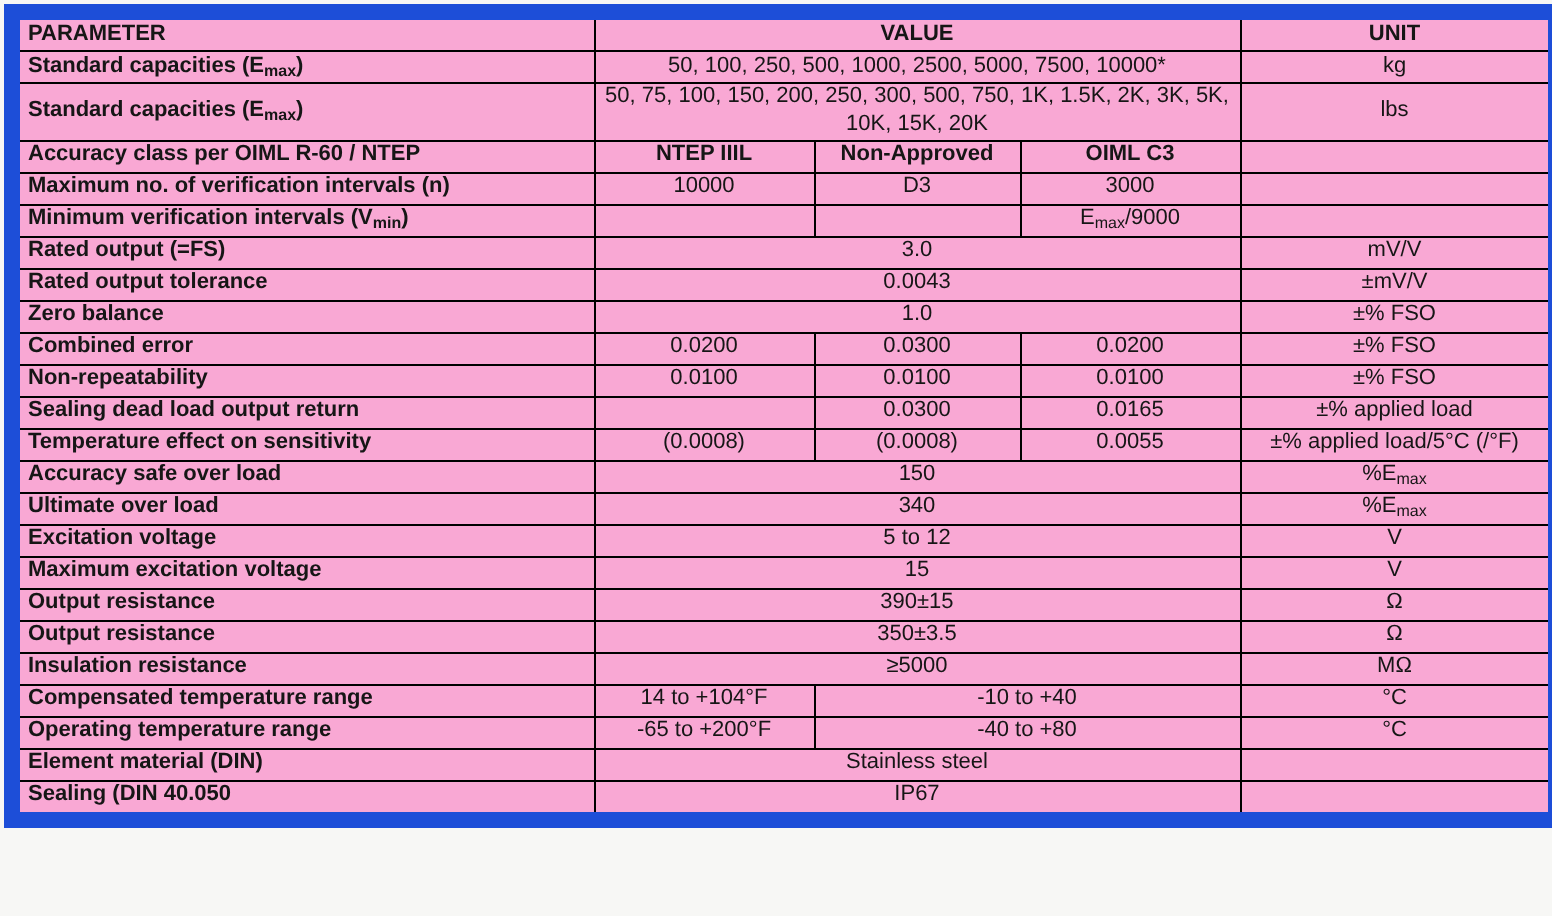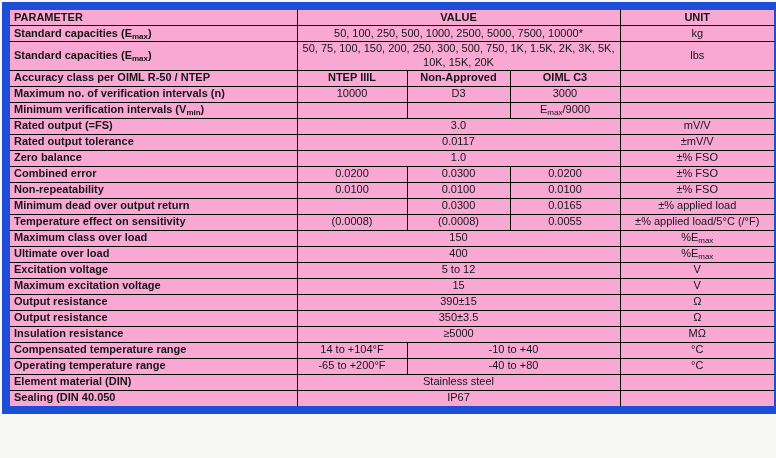--- a/index.html
+++ b/index.html
@@ -80,21 +80,21 @@
         <td class="param">Standard capacities (E<sub>max</sub>)</td>
         <td class="val" colspan="3">50, 100, 250, 500, 1000, 2500, 5000, 7500, 10000*</td>
         <td class="unit">kg</td>
       </tr>
       <tr>
         <td class="param">Standard capacities (E<sub>max</sub>)</td>
         <td class="val" colspan="3">50, 75, 100, 150, 200, 250, 300, 500, 750, 1K, 1.5K, 2K, 3K, 5K, 10K, 15K, 20K</td>
         <td class="unit">lbs</td>
       </tr>
       <tr>
-        <td class="param">Accuracy class per OIML R-50 / NTEP</td>
+        <td class="param">Accuracy class per OIML R-60 / NTEP</td>
         <td class="val bold">NTEP IIIL</td>
         <td class="val bold">Non-Approved</td>
         <td class="val bold">OIML C3</td>
         <td class="unit"></td>
       </tr>
       <tr>
         <td class="param">Maximum no. of verification intervals (n)</td>
         <td class="val">10000</td>
         <td class="val">D3</td>
         <td class="val">3000</td>
@@ -107,21 +107,21 @@
         <td class="val">E<sub>max</sub>/9000</td>
         <td class="unit"></td>
       </tr>
       <tr>
         <td class="param">Rated output (=FS)</td>
         <td class="val" colspan="3">3.0</td>
         <td class="unit">mV/V</td>
       </tr>
       <tr>
         <td class="param">Rated output tolerance</td>
-        <td class="val" colspan="3">0.0117</td>
+        <td class="val" colspan="3">0.0043</td>
         <td class="unit">±mV/V</td>
       </tr>
       <tr>
         <td class="param">Zero balance</td>
         <td class="val" colspan="3">1.0</td>
         <td class="unit">±% FSO</td>
       </tr>
       <tr>
         <td class="param">Combined error</td>
         <td class="val">0.0200</td>
@@ -130,41 +130,41 @@
         <td class="unit">±% FSO</td>
       </tr>
       <tr>
         <td class="param">Non-repeatability</td>
         <td class="val">0.0100</td>
         <td class="val">0.0100</td>
         <td class="val">0.0100</td>
         <td class="unit">±% FSO</td>
       </tr>
       <tr>
-        <td class="param">Minimum dead over output return</td>
+        <td class="param">Sealing dead load output return</td>
         <td class="val"></td>
         <td class="val">0.0300</td>
         <td class="val">0.0165</td>
         <td class="unit">±% applied load</td>
       </tr>
       <tr>
         <td class="param">Temperature effect on sensitivity</td>
         <td class="val">(0.0008)</td>
         <td class="val">(0.0008)</td>
         <td class="val">0.0055</td>
         <td class="unit">±% applied load/5°C (/°F)</td>
       </tr>
       <tr>
-        <td class="param">Maximum class over load</td>
+        <td class="param">Accuracy safe over load</td>
         <td class="val" colspan="3">150</td>
         <td class="unit">%E<sub>max</sub></td>
       </tr>
       <tr>
         <td class="param">Ultimate over load</td>
-        <td class="val" colspan="3">400</td>
+        <td class="val" colspan="3">340</td>
         <td class="unit">%E<sub>max</sub></td>
       </tr>
       <tr>
         <td class="param">Excitation voltage</td>
         <td class="val" colspan="3">5 to 12</td>
         <td class="unit">V</td>
       </tr>
       <tr>
         <td class="param">Maximum excitation voltage</td>
         <td class="val" colspan="3">15</td>

